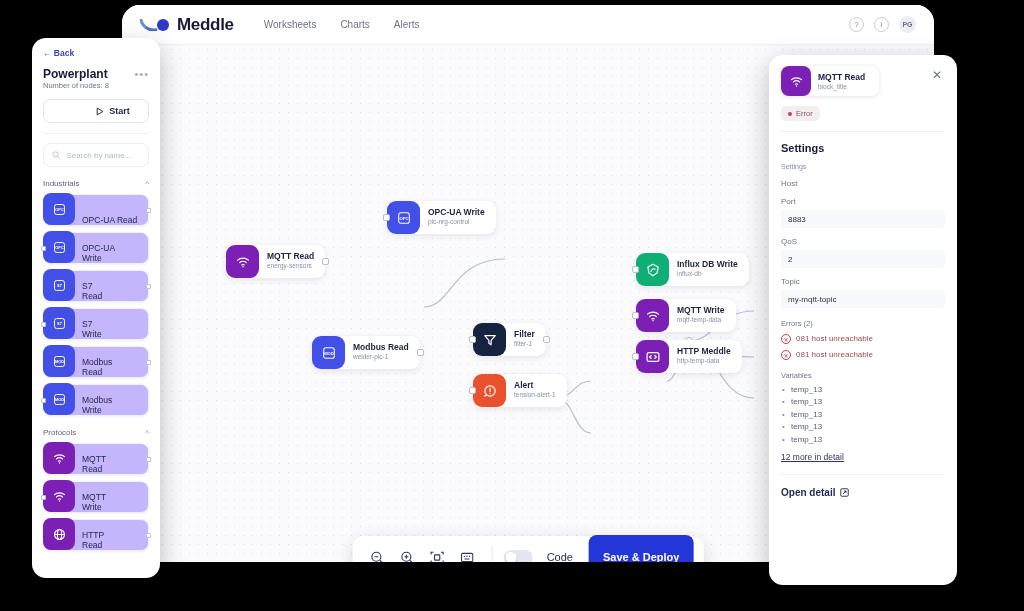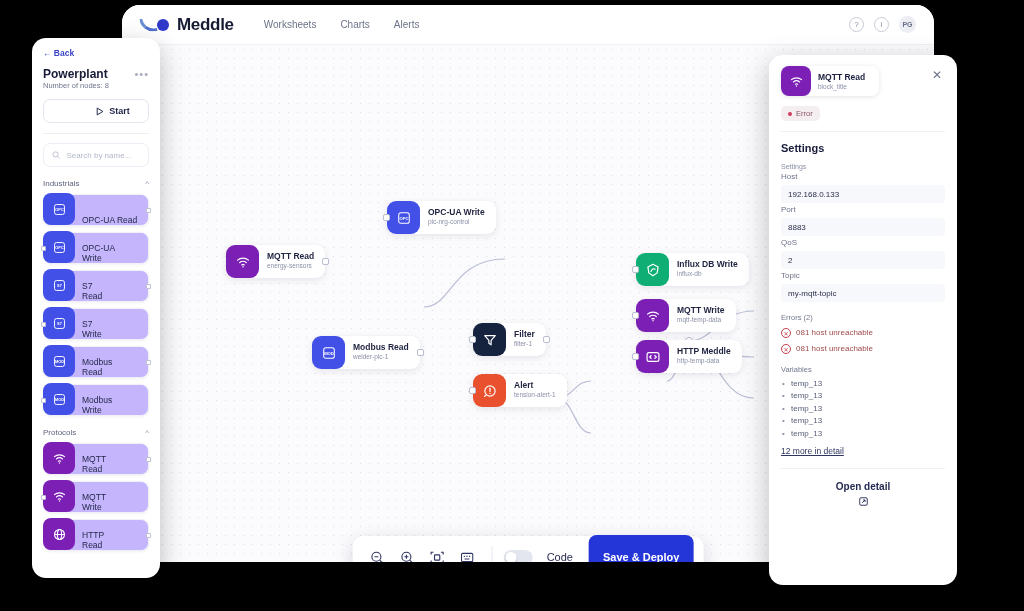--- a/index.html
+++ b/index.html
@@ -193,21 +193,21 @@
   .dp-close { margin-left: auto; color: #6e7389; font-size: 12px; cursor: pointer; padding: 2px 3px; }
   .badge {
     display: inline-flex; align-items: center; gap: 4px; margin-top: 10px;
     background: #f4eef0; border-radius: 5px; padding: 3px 7px;
     font-size: 7.5px; color: #8a5563;
   }
   .badge .dot { width: 4px; height: 4px; border-radius: 50%; background: #cf3b5a; }
   .dp-divider { height: 1px; background: #eef0f6; margin: 10px 0; }
   .dp-h2 { font-size: 11px; font-weight: 700; color: #181c3a; }
   .dp-sublabel { font-size: 7px; color: #8b90a5; margin-top: 9px; }
-  .field-label { font-size: 8px; color: #6e7389; margin-top: 2px; }
+  .field-label { font-size: 8px; color: #6e7389; margin-top: 9px; }
   .field-box {
     margin-top: 4px; height: 18px; background: #f7f8fb; border-radius: 4px;
     display: flex; align-items: center; padding: 0 7px;
     font-size: 8px; color: #2b2f4d;
   }
   .err-label { font-size: 7.5px; color: #72778d; margin-top: 11px; }
   .err-row { display: flex; gap: 5px; margin-top: 6px; }
   .err-x {
     width: 10px; height: 10px; border-radius: 50%; border: 1px solid #c4414b;
     color: #c4414b; font-size: 6px; display: flex; align-items: center; justify-content: center;
@@ -221,21 +221,21 @@
   }
   .var-list li::before {
     content: "•"; position: absolute; left: 1px; color: #8b90a5;
   }
   .more-link {
     display: inline-block; margin-top: 5px; font-size: 8.5px;
     color: #2e3560; text-decoration: underline; cursor: pointer;
   }
   .open-detail {
     display: flex; align-items: center; gap: 5px; margin-top: 12px;
-    font-size: 10px; font-weight: 600; color: #242a52; cursor: pointer; flex-direction: column;
+    font-size: 10px; font-weight: 600; color: #242a52; cursor: pointer;
   }
   svg { display: block; }
 </style>
 </head>
 <body>
 
 <div id="stage">
 
   <div class="app-window">
 
@@ -588,21 +588,20 @@
       <span class="dot"></span>
       <span>Error</span>
     </div>
 
     <div class="dp-divider"></div>
     <div class="dp-h2">Settings</div>
     <div class="dp-sublabel">Settings</div>
 
     <div id="fields">
         <div class="field-label">Host</div>
-     <div class="field-box">192.168.0.133</div>
         <div class="field-label">Port</div>
      <div class="field-box">8883</div>
         <div class="field-label">QoS</div>
      <div class="field-box">2</div>
         <div class="field-label">Topic</div>
      <div class="field-box">my-mqtt-topic</div>
       </div>
 
     <div class="err-label">Errors (2)</div>
     <div id="errors">

